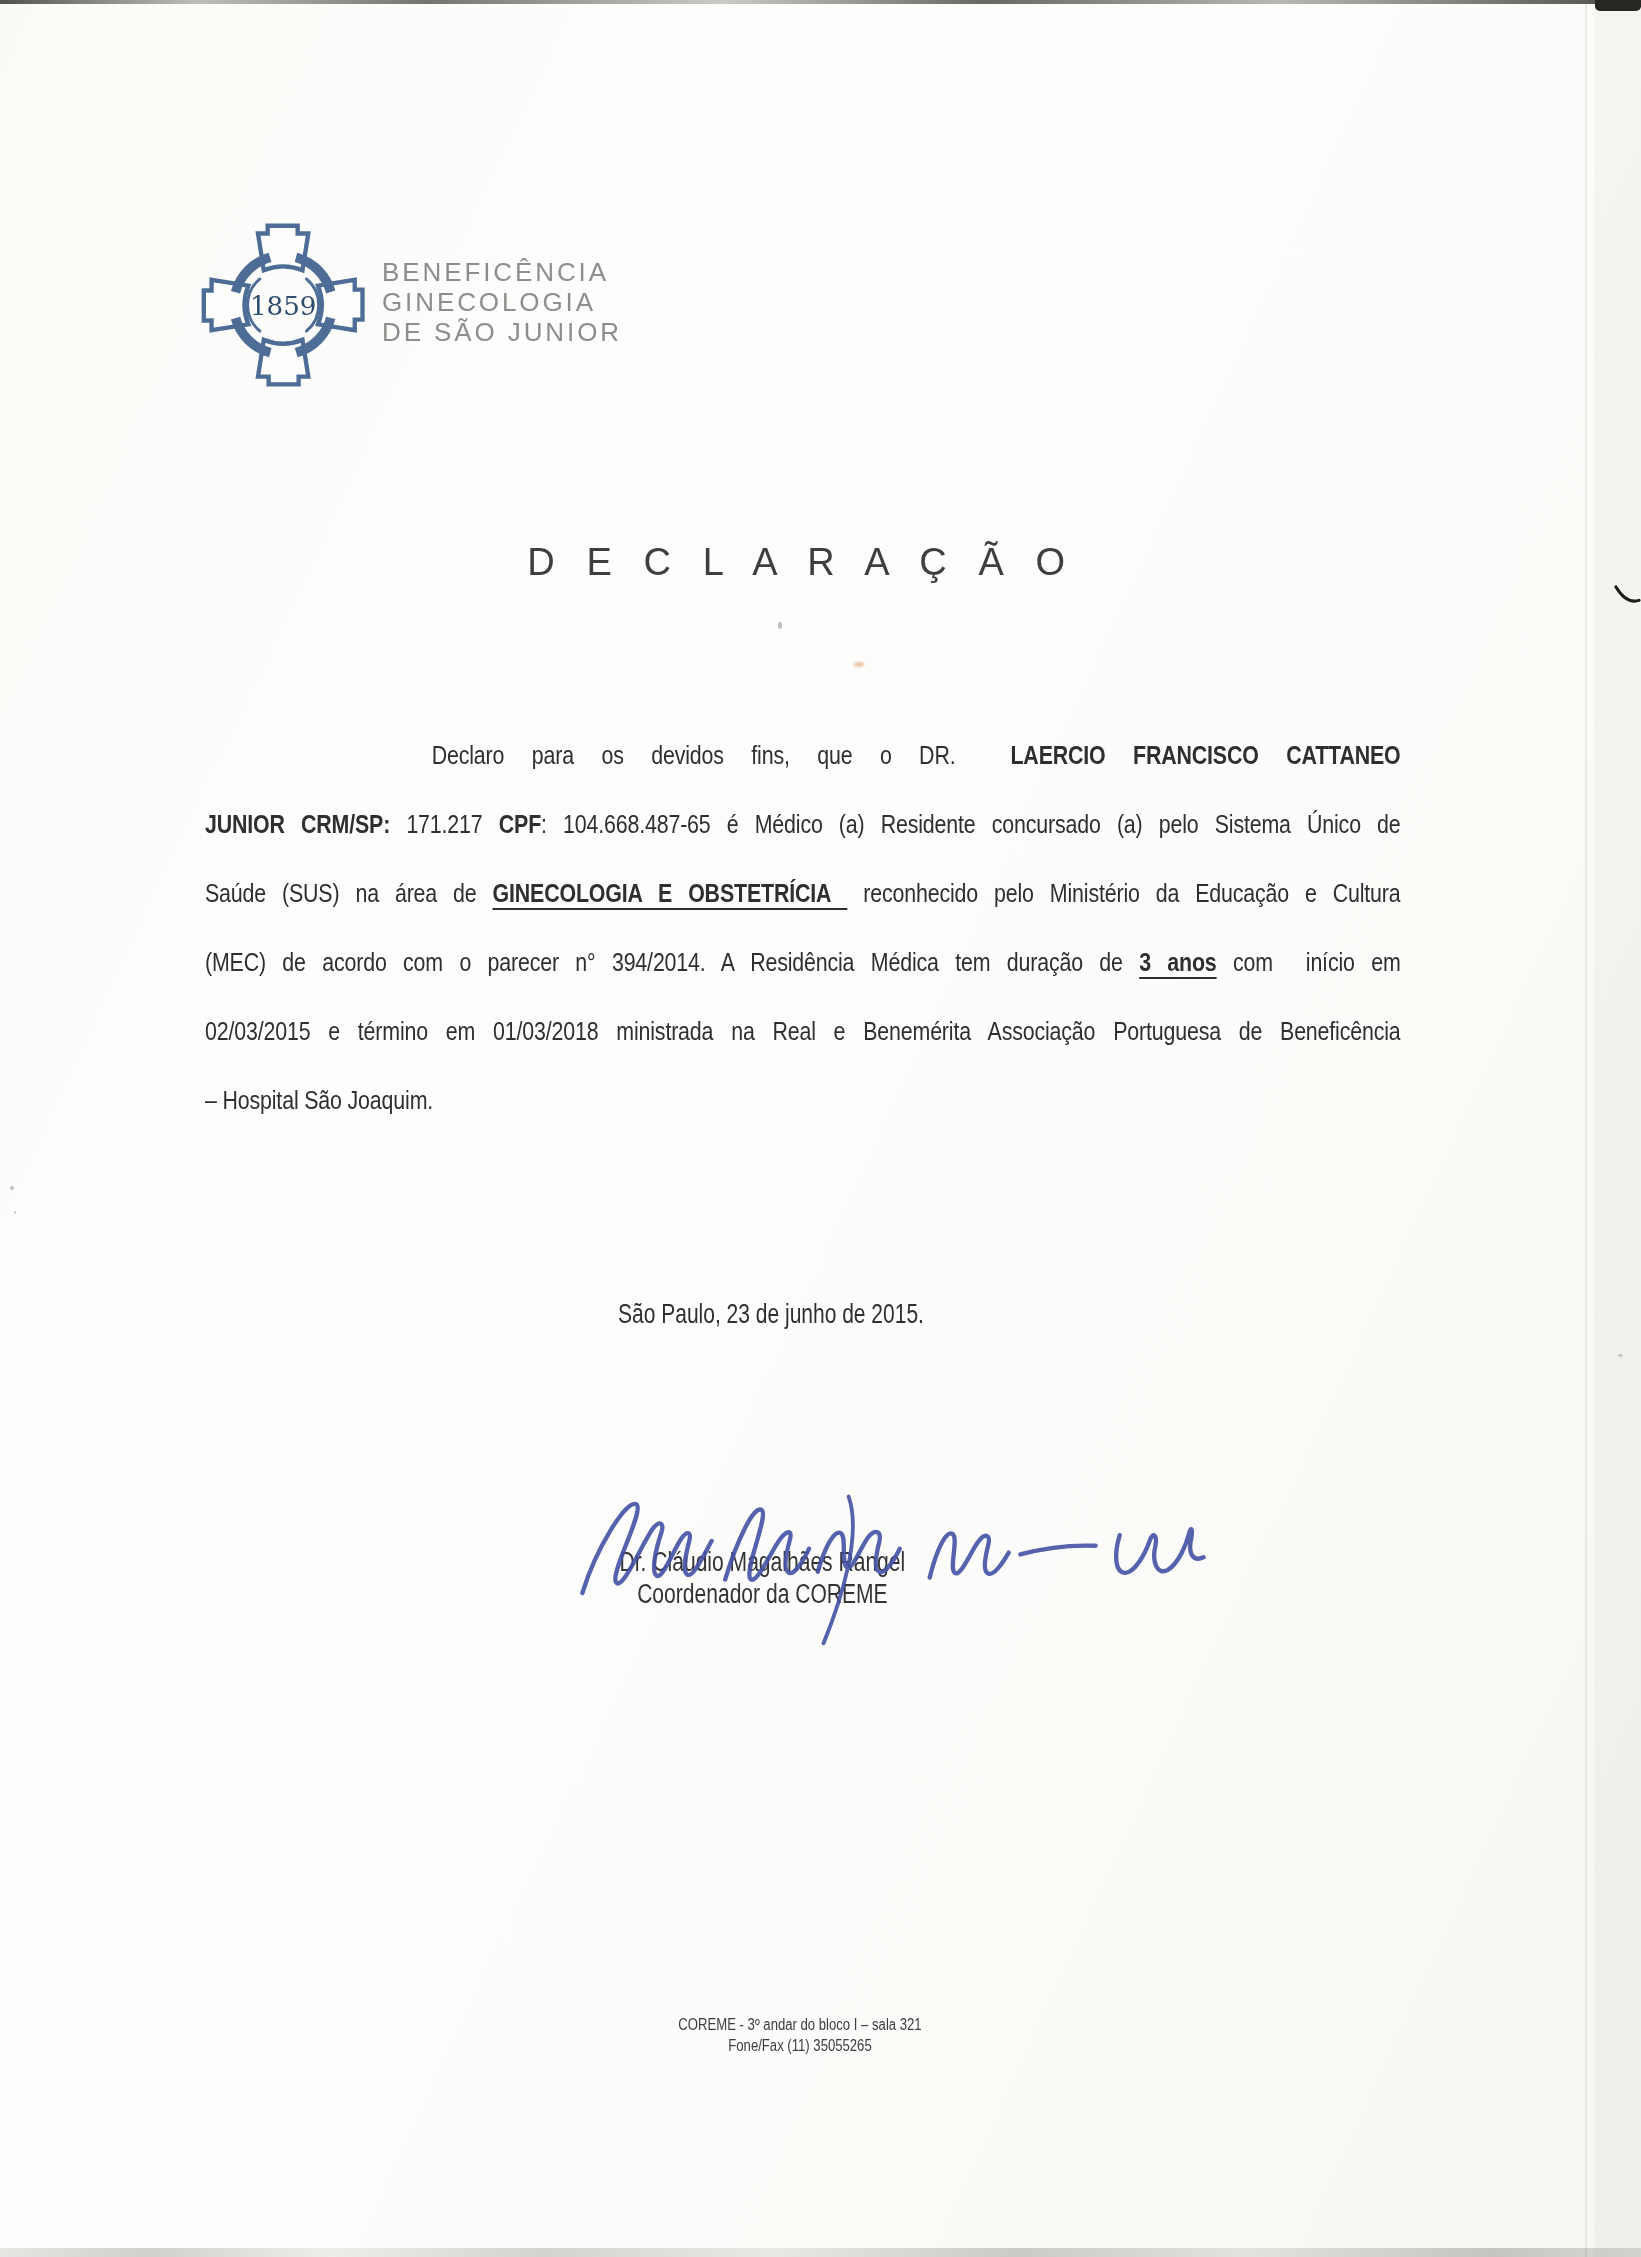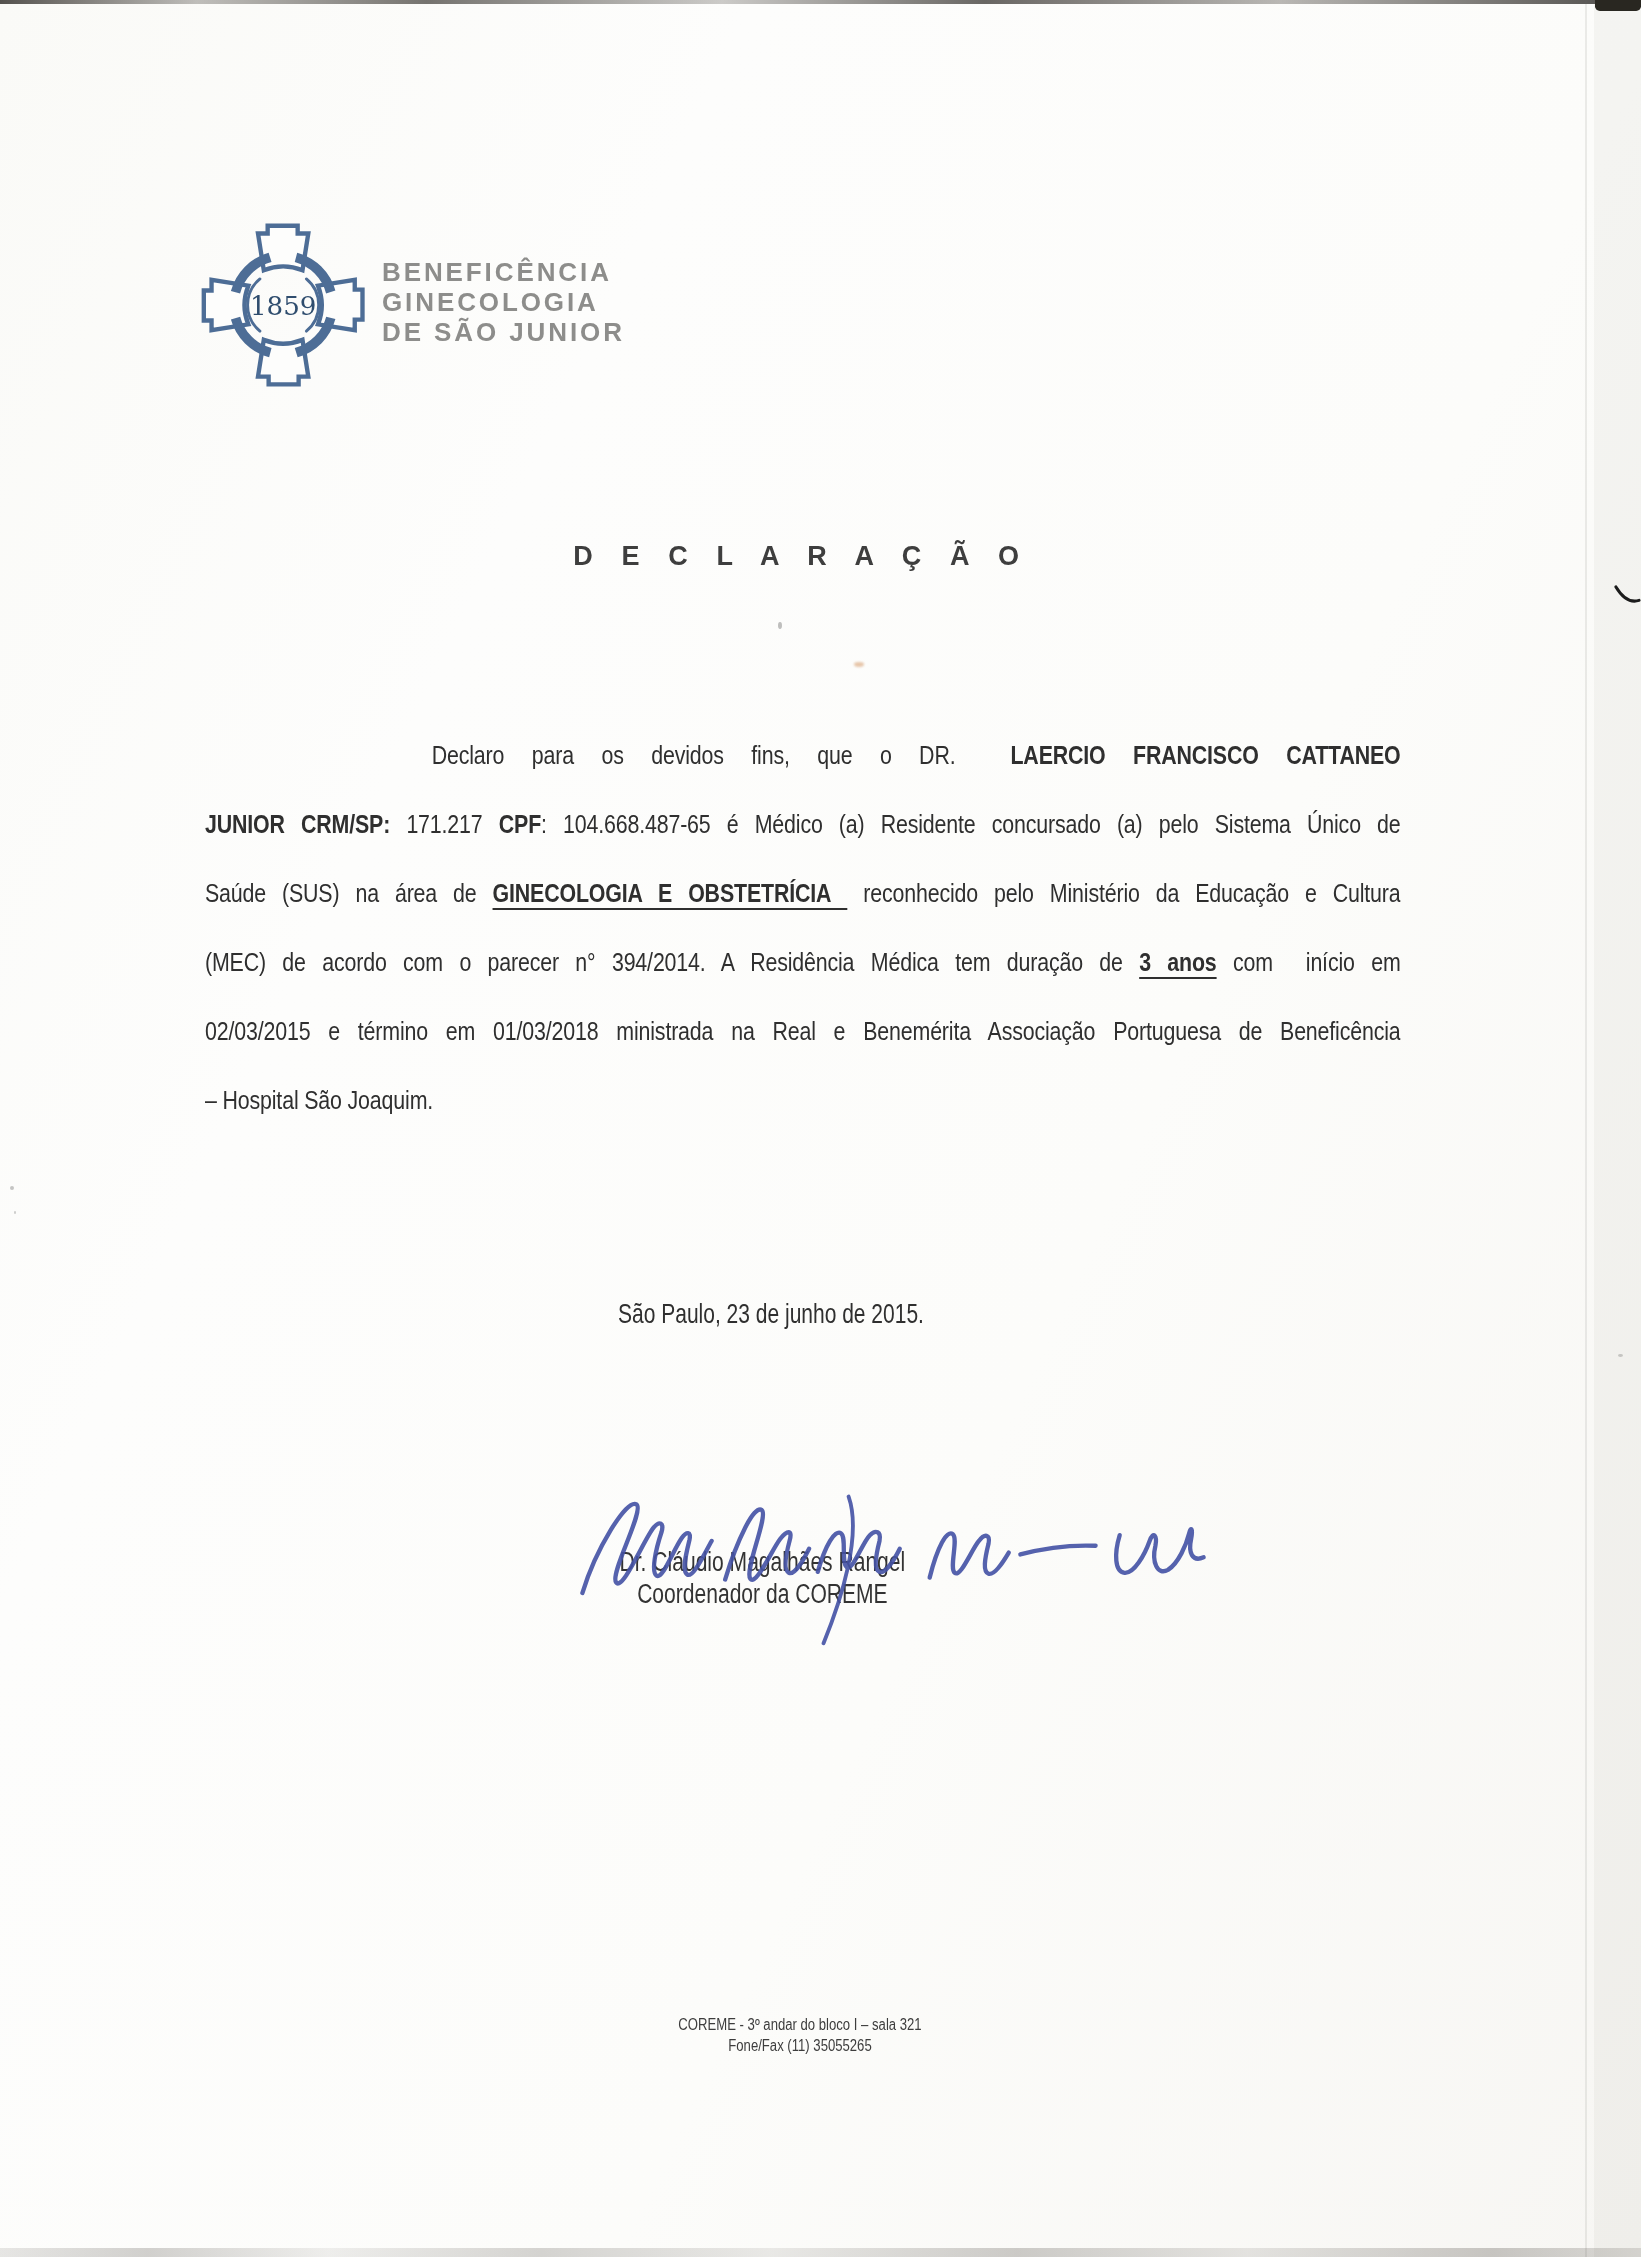--- a/index.html
+++ b/index.html
@@ -20,24 +20,24 @@
   .curl-mark{position:absolute;left:1614px;top:585px;}
   .speck{position:absolute;border-radius:50%;}
   .speck-orange{left:854px;top:662px;width:9.7px;height:4.8px;background:rgba(205,130,70,.45);filter:blur(1px);}
   .speck-title{left:778px;top:622px;width:3.9px;height:6.8px;background:rgba(90,90,90,.38);}
   .speck-l1{left:9.7px;top:1186px;width:3.9px;height:3.9px;background:rgba(0,0,0,.22);}
   .speck-l2{left:13.5px;top:1211px;width:2.9px;height:2.9px;background:rgba(0,0,0,.18);}
   .speck-r1{left:1618px;top:1354px;width:4.8px;height:2.9px;background:rgba(0,0,0,.18);}
   
   .logo-mark{position:absolute;left:198px;top:217px;}
   .logo-text{position:absolute;left:382px;top:257px;color:#8d8d8b;font-size:26px;
-    letter-spacing:2.9px;line-height:30px;font-weight:700;}
+    letter-spacing:2.9px;line-height:30px;font-weight:400;}
   
   .title{position:absolute;left:0;top:541px;width:1603px;text-align:center;
-    font-size:27px;font-weight:bold;letter-spacing:10.6px;color:#3e3e3e;}
+    font-size:38px;font-weight:normal;letter-spacing:10.6px;color:#3e3e3e;}
   
   .body-text{position:absolute;left:205px;top:721px;width:1487px;
     transform:scaleX(0.804);transform-origin:0 0;
     font-size:26.6px;color:#2f2f2f;letter-spacing:-0.2px;}
   .line{height:69px;line-height:69px;overflow:hidden;text-align:justify;text-align-last:justify;}
   .line.indent{padding-left:282px;}
   .line.last{text-align:left;text-align-last:left;}
   .b{font-weight:bold;}
   .u{text-decoration:underline;text-decoration-thickness:2.4px;text-underline-offset:5.8px;}
   

